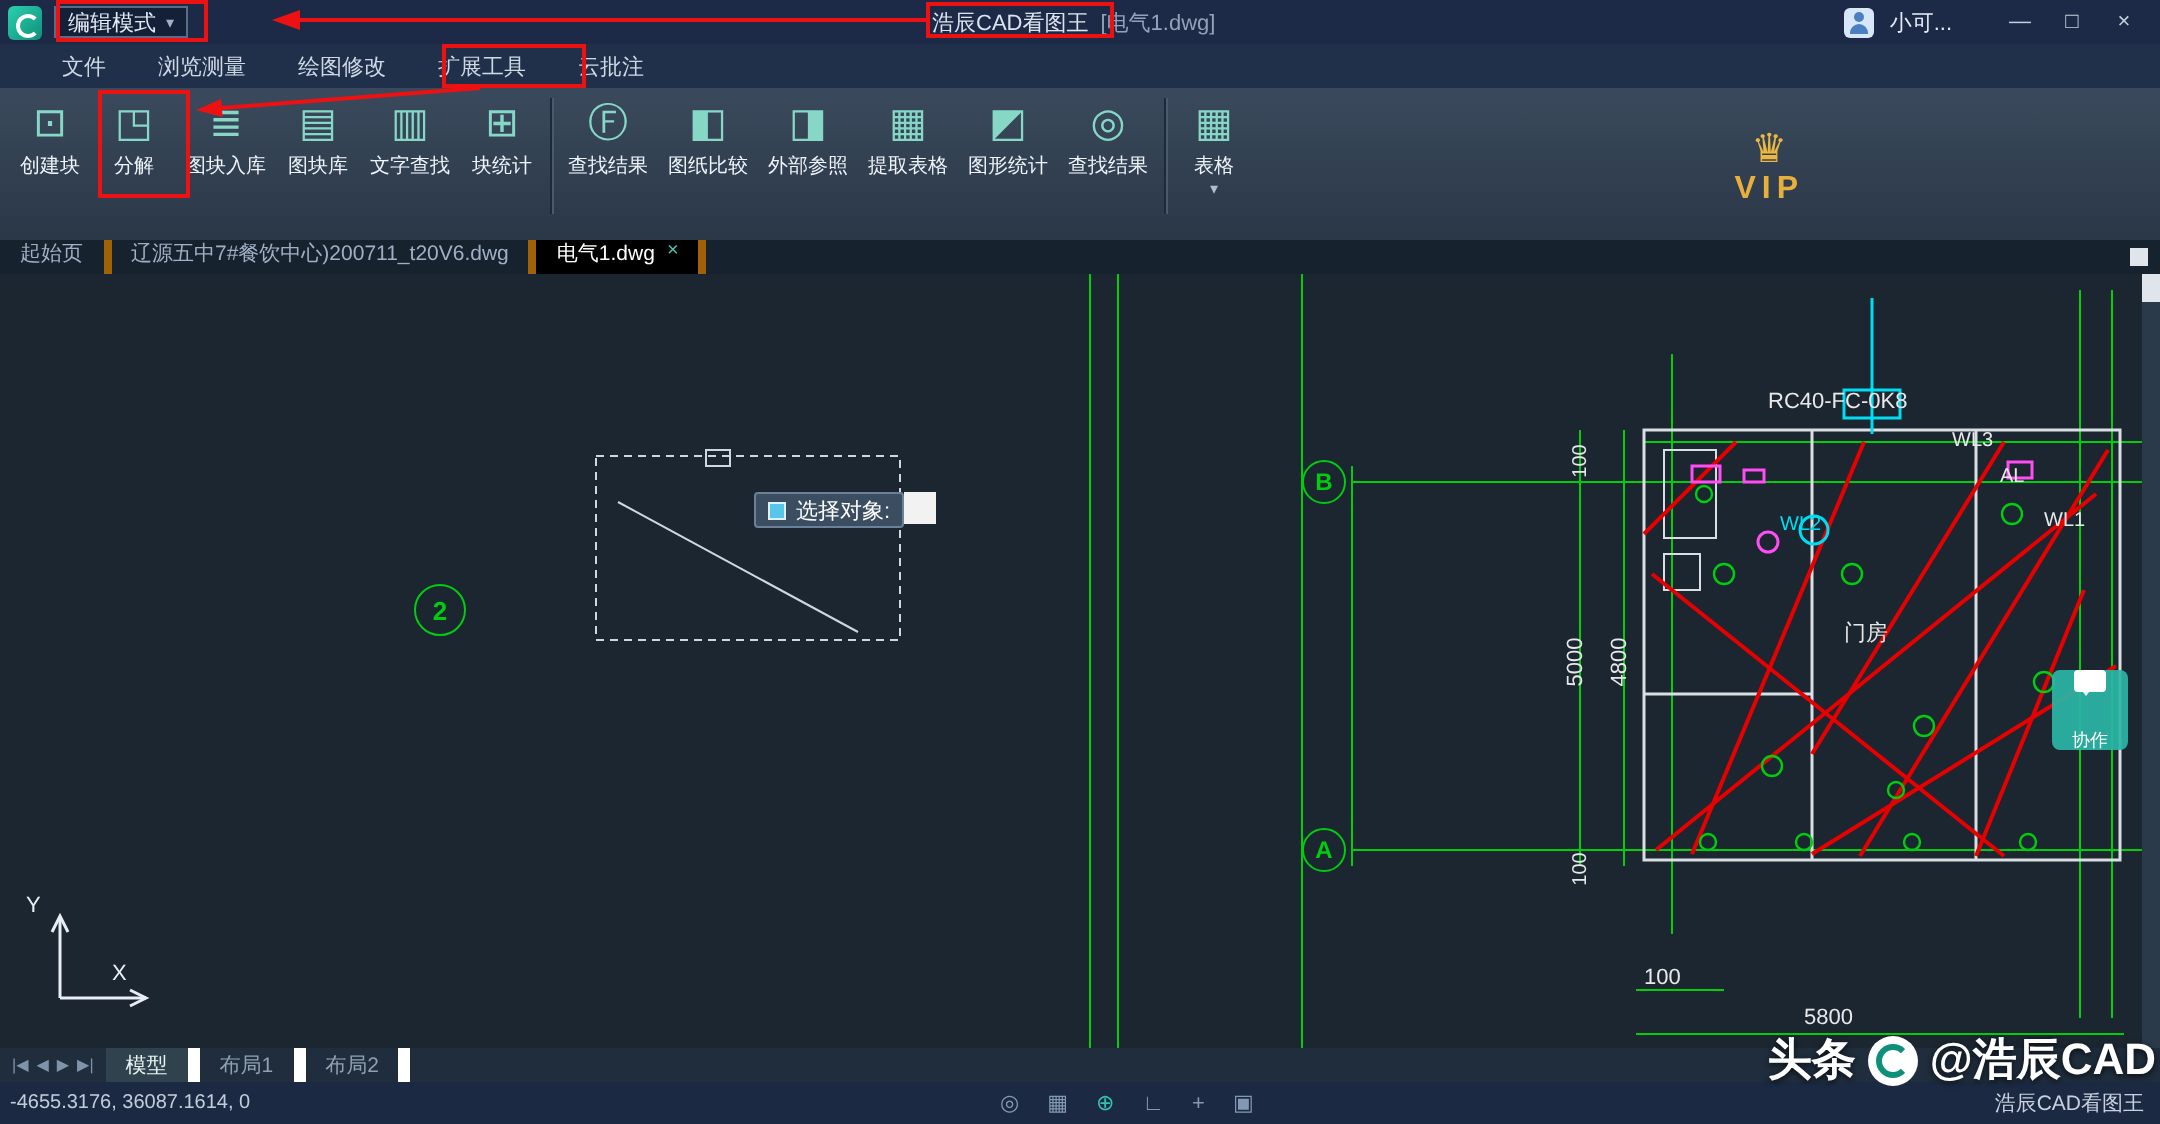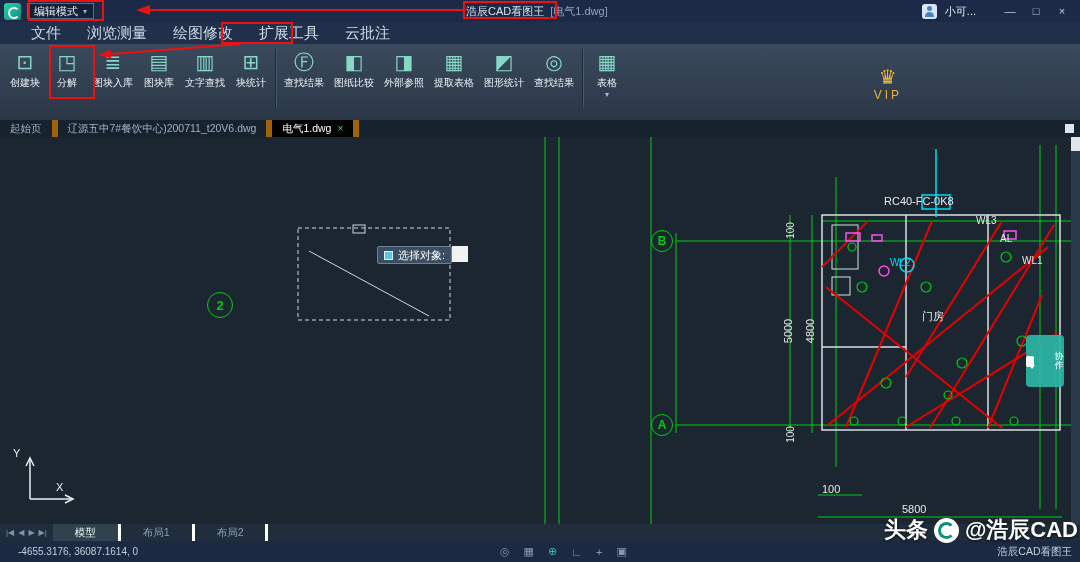--- a/index.html
+++ b/index.html
@@ -18,76 +18,76 @@
   .doc-title{color:#93a2b8}
   .tb-right{margin-left:auto;display:flex;align-items:center;gap:8px;padding-right:6px}
   .avatar{width:15px;height:15px;border-radius:3px;background:#d8e7f8;position:relative;flex:none}
   .avatar::before{content:"";position:absolute;left:5px;top:2px;width:5px;height:5px;border-radius:50%;background:#4a7fc0}
   .avatar::after{content:"";position:absolute;left:3px;top:8px;width:9px;height:5px;border-radius:5px 5px 0 0;background:#4a7fc0}
   .user-name{color:#e4ebf5}
   .winbtns{display:flex;align-items:center;gap:2px;margin-left:14px}
   .winbtn{width:24px;height:20px;display:flex;align-items:center;justify-content:center;color:#c4cfdd;font-size:11px;cursor:default}
 
   
-  .menubar{height:22px;flex:none;background:#20304a;display:flex;align-items:center;padding-left:18px;color:#cfd9e6;font-size:15px}
+  .menubar{height:22px;flex:none;background:#20304a;display:flex;align-items:center;padding-left:18px;color:#cfd9e6;font-size:11px}
   .menu-item{padding:0 13px;height:22px;display:flex;align-items:center;cursor:default;white-space:nowrap}
 
   
   .ribbon{height:76px;flex:none;background:linear-gradient(#3a4a5c,#2a3747);display:flex;align-items:stretch;padding:3px 0 0 4px;position:relative}
   .rgroup{display:flex;flex-direction:column;position:relative;padding-bottom:14px}
   .rbtns{display:flex;align-items:flex-start}
   .rbtn{min-width:42px;padding:2px 5px;display:flex;flex-direction:column;align-items:center;gap:1px;cursor:default}
   .rbtn .ric{font-size:20px;line-height:26px;color:#86d7c6}
   .rbtn .rlb{font-size:10px;color:#eef3f8;white-space:nowrap}
   .group-label{position:absolute;bottom:1px;left:0;right:0;text-align:center;font-size:10px;color:#8fa0b4}
   .rsep{width:1px;background:#1f2a38;box-shadow:1px 0 0 #475a6e;height:58px;margin:2px 3px 0;flex:none}
   .tbl-caret{font-size:8px;color:#aebccb;line-height:8px}
   .vip{margin-left:auto;margin-right:178px;display:flex;flex-direction:column;align-items:center;justify-content:center;gap:0}
   .vip .crown{font-size:20px;line-height:22px;color:#ecb83f}
-  .vip .viplbl{font-size:12px;font-weight:normal;letter-spacing:3px;color:#e9af3c}
+  .vip .viplbl{font-size:16px;font-weight:bold;letter-spacing:3px;color:#e9af3c}
 
   
   .doctabs{height:17px;flex:none;background:#17222f;display:flex;align-items:stretch;font-size:10.5px;color:#9fb0c4;position:relative}
-  .dtab{display:flex;align-items:center;padding:0 10px;border-right:6px solid #a16207;white-space:nowrap;cursor:default}
+  .dtab{display:flex;padding:0 10px;border-right:4px solid #a16207;white-space:nowrap;cursor:default}
   .dtab.active{background:#000000;color:#fff}
   .dtab .close{margin-left:6px;color:#49c7b2;font-size:10px}
   .scrolltop-btn{position:absolute;right:6px;top:4px;width:9px;height:9px;background:#dfe5ea;cursor:default}
 
   
   .canvas{flex:1;position:relative;background:#1b2631;overflow:hidden}
   .canvas svg{position:absolute;left:0;top:0}
   .lbl{position:absolute;color:#e8e8e8;font-size:11px;white-space:nowrap}
   .lbl.sm{font-size:10px}
   .lbl.cyan{color:#00dcf0}
   .rot{transform:rotate(-90deg);transform-origin:center}
   .bubble{position:absolute;border:1.5px solid #00cc10;border-radius:50%;color:#00cc10;display:flex;align-items:center;justify-content:center;font-weight:bold;background:transparent}
   .bubble.b2{left:207px;top:155px;width:26px;height:26px;font-size:13px}
   .bubble.bB{left:651px;top:93px;width:22px;height:22px;font-size:12px}
   .bubble.bA{left:651px;top:277px;width:22px;height:22px;font-size:12px}
   .tooltip{position:absolute;left:377px;top:109px;height:18px;display:flex;align-items:center;gap:5px;background:#3b4d60;border:1px solid #6b8099;border-radius:2px;padding:0 6px;color:#fff;font-size:11px;white-space:nowrap}
   .tooltip .tico{width:9px;height:9px;background:#58c6e8;border:1px solid #dff2fb;flex:none}
   .pickbox{position:absolute;left:452px;top:109px;width:16px;height:16px;background:#f2f2f2}
-  .collab{position:absolute;left:1026px;top:198px;width:38px;height:52px;background:rgba(42,181,165,.92);border-radius:4px;display:flex;flex-direction:row;align-items:center;justify-content:center;gap:20px;cursor:default}
+  .collab{position:absolute;left:1026px;top:198px;width:38px;height:40px;background:rgba(42,181,165,.92);border-radius:4px;display:flex;flex-direction:column;align-items:center;justify-content:center;gap:20px;cursor:default}
   .collab-bubble{width:16px;height:11px;background:#fff;border-radius:2px;position:relative}
   .collab-bubble::after{content:"";position:absolute;left:3px;bottom:-5px;border:3px solid transparent;border-top:4px solid #fff}
   .collab .clbl{color:#fff;font-size:9px;line-height:9px}
   .ucs-lbl{position:absolute;color:#e8eef4;font-size:11px}
   .vscroll{position:absolute;right:0;top:0;width:9px;height:100%;background:#2a3a4a}
   .vscroll .thumb{position:absolute;left:0;top:0;width:9px;height:14px;background:#dfe5ea;cursor:default}
 
   
   .layoutbar{height:17px;flex:none;background:#1f2d3c;display:flex;align-items:stretch;font-size:10.5px;color:#8fa0b4}
   .lnav{display:flex;align-items:center;gap:4px;padding:0 6px;font-size:8px;color:#7f93ab}
   .lnav span{cursor:default}
-  .ltab{display:flex;align-items:center;padding:0 22px;border-right:3px solid #ffffff;cursor:default;white-space:nowrap}
+  .ltab{display:flex;align-items:center;padding:0 10px;border-right:6px solid #ffffff;cursor:default;white-space:nowrap}
   .ltab.active{background:#31424f;color:#e6f2ee}
 
   
   .statusbar{height:21px;flex:none;background:#1b2942;display:flex;align-items:center;font-size:10px;color:#c2cddc;position:relative}
-  .coords{padding-left:18px;white-space:nowrap}
+  .coords{padding-left:5px;white-space:nowrap}
   .sicons{position:absolute;left:500px;display:flex;align-items:center;gap:14px;font-size:11px;color:#8398b2}
   .sicons span:nth-child(3){color:#37c0aa}
   .status-right{margin-left:auto;padding-right:8px;color:#c6d0de;font-size:10.5px;white-space:nowrap}
 
   
   .red-overlay{position:absolute;inset:0;width:1080px;height:562px;pointer-events:none;z-index:50}
   .watermark{position:absolute;right:2px;top:512px;height:36px;display:flex;align-items:center;gap:6px;z-index:60;pointer-events:none}
   .wm-txt{color:#fff;font-size:22px;font-weight:bold;text-shadow:0 1px 3px rgba(0,0,0,.7);white-space:nowrap}
   .wm-logo{width:25px;height:25px;border-radius:50%;background:#fff;display:flex;align-items:center;justify-content:center;position:relative;flex:none}
   .wm-logo::after{content:"";width:11px;height:11px;border:3px solid #0e8f7a;border-right-color:transparent;border-radius:50%}

